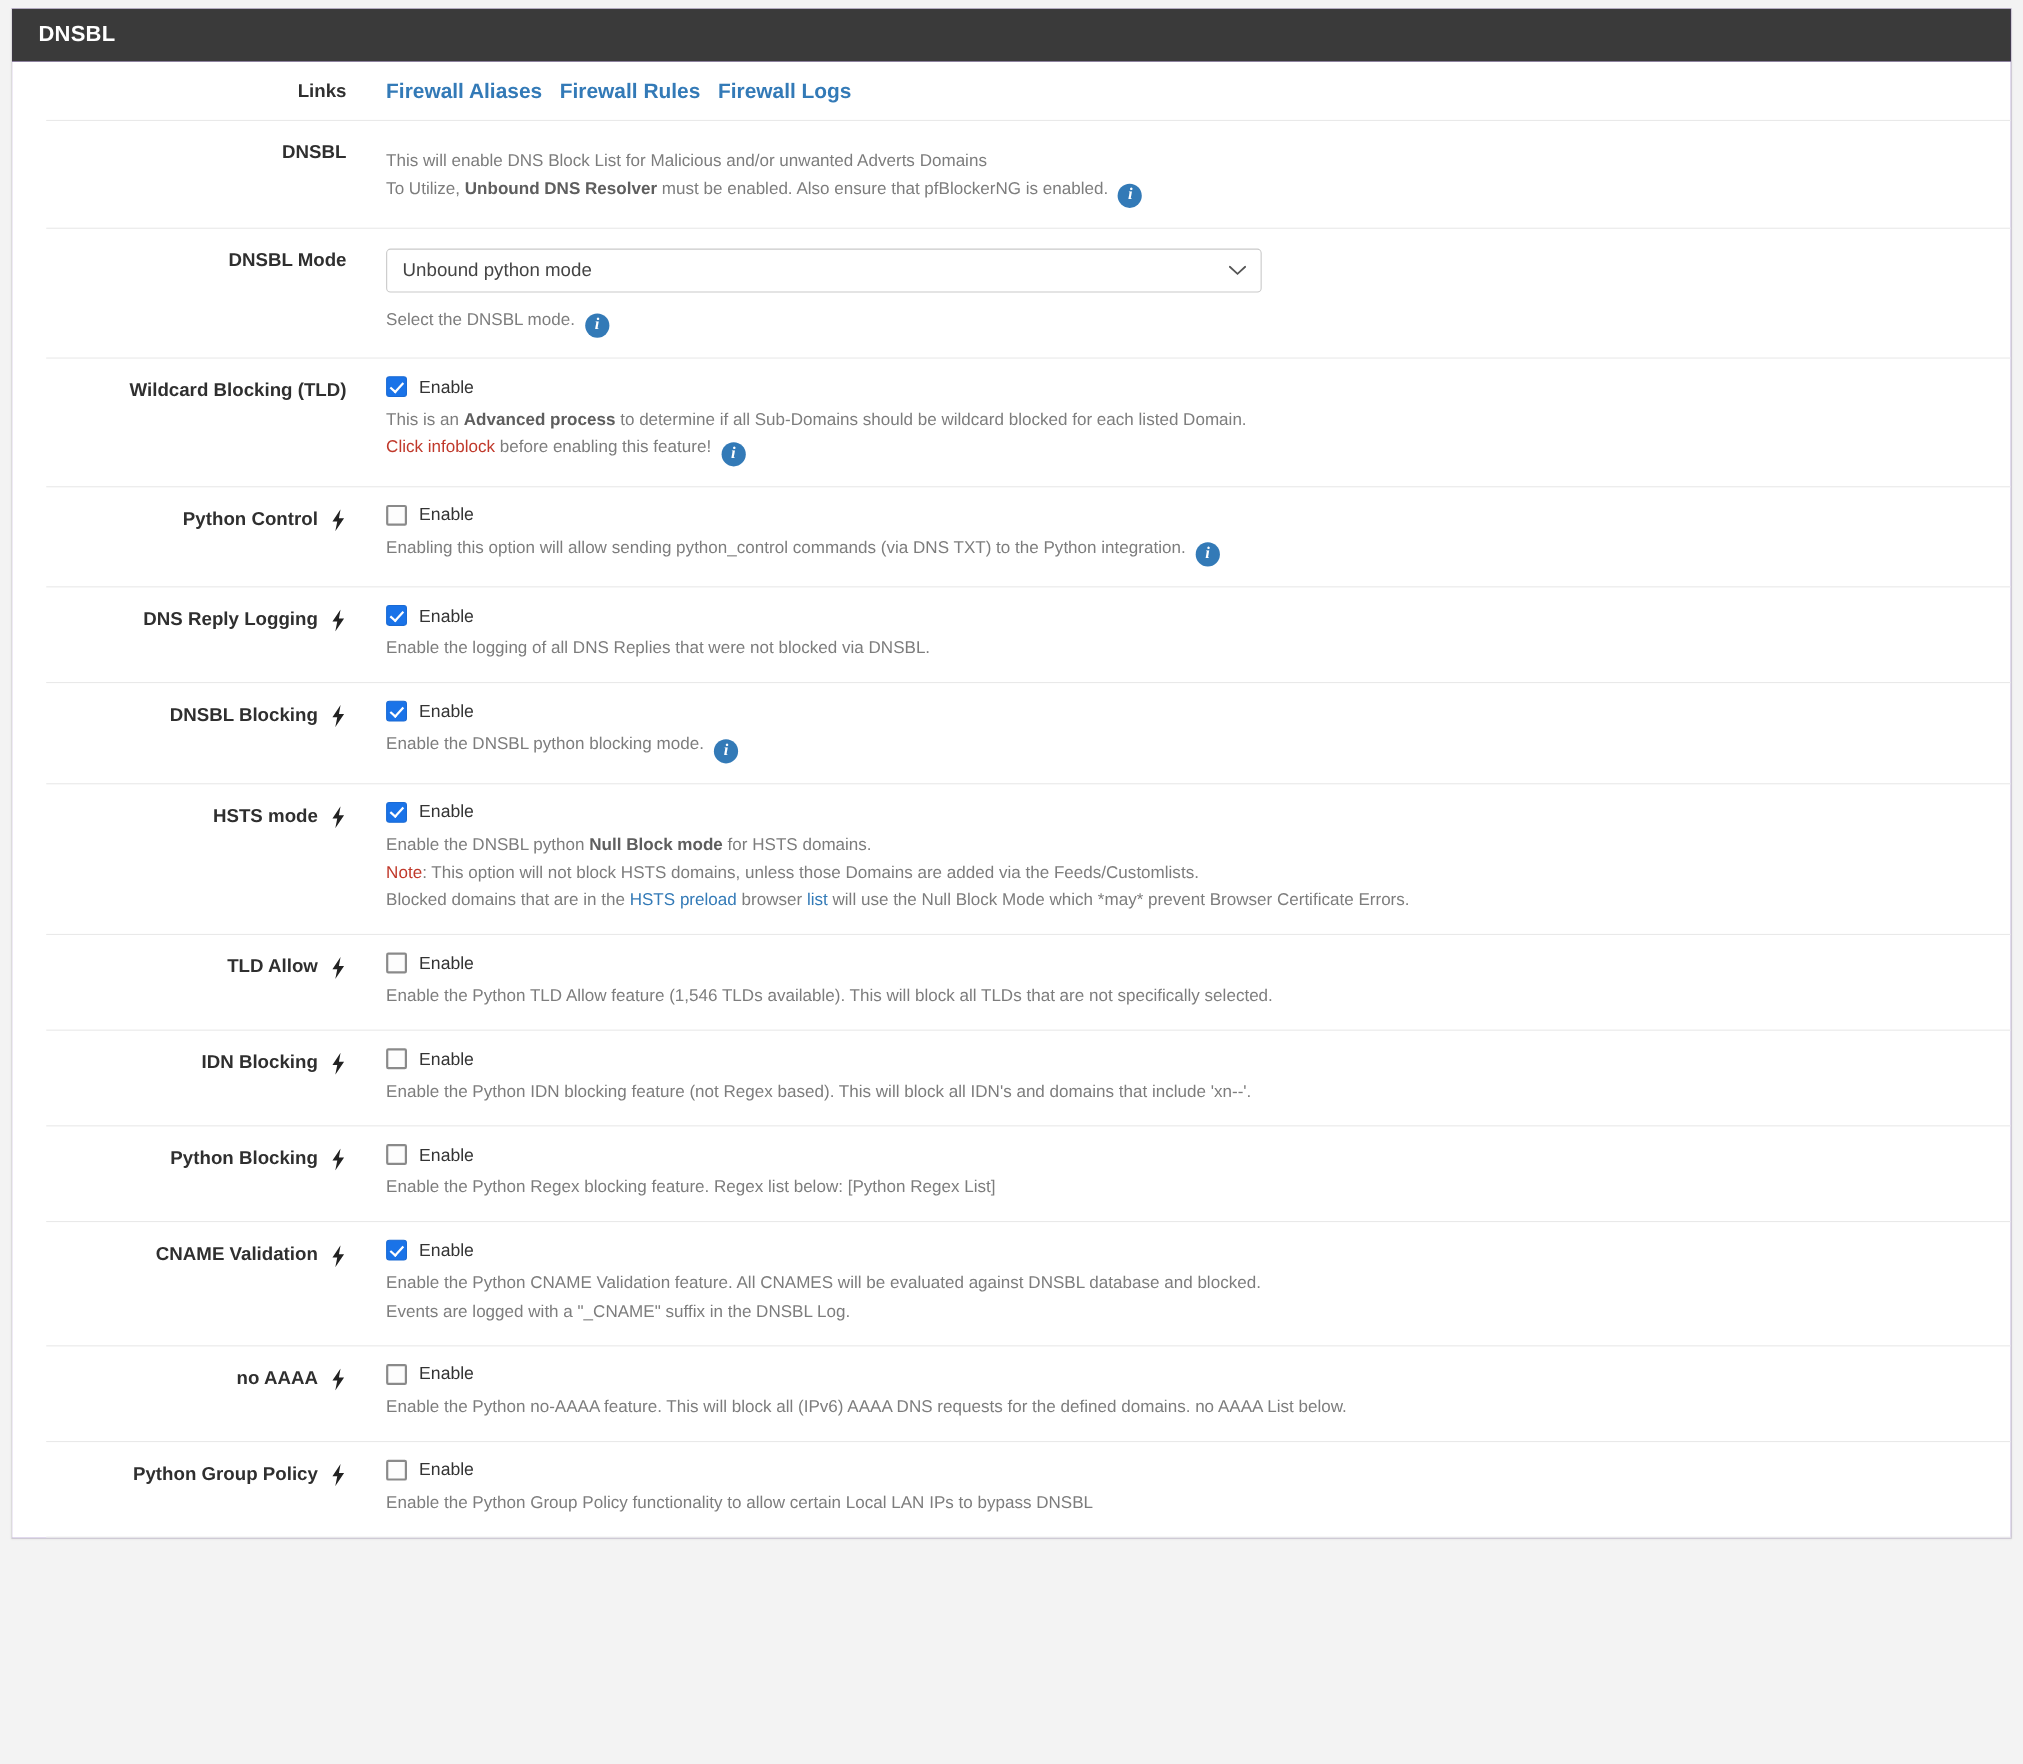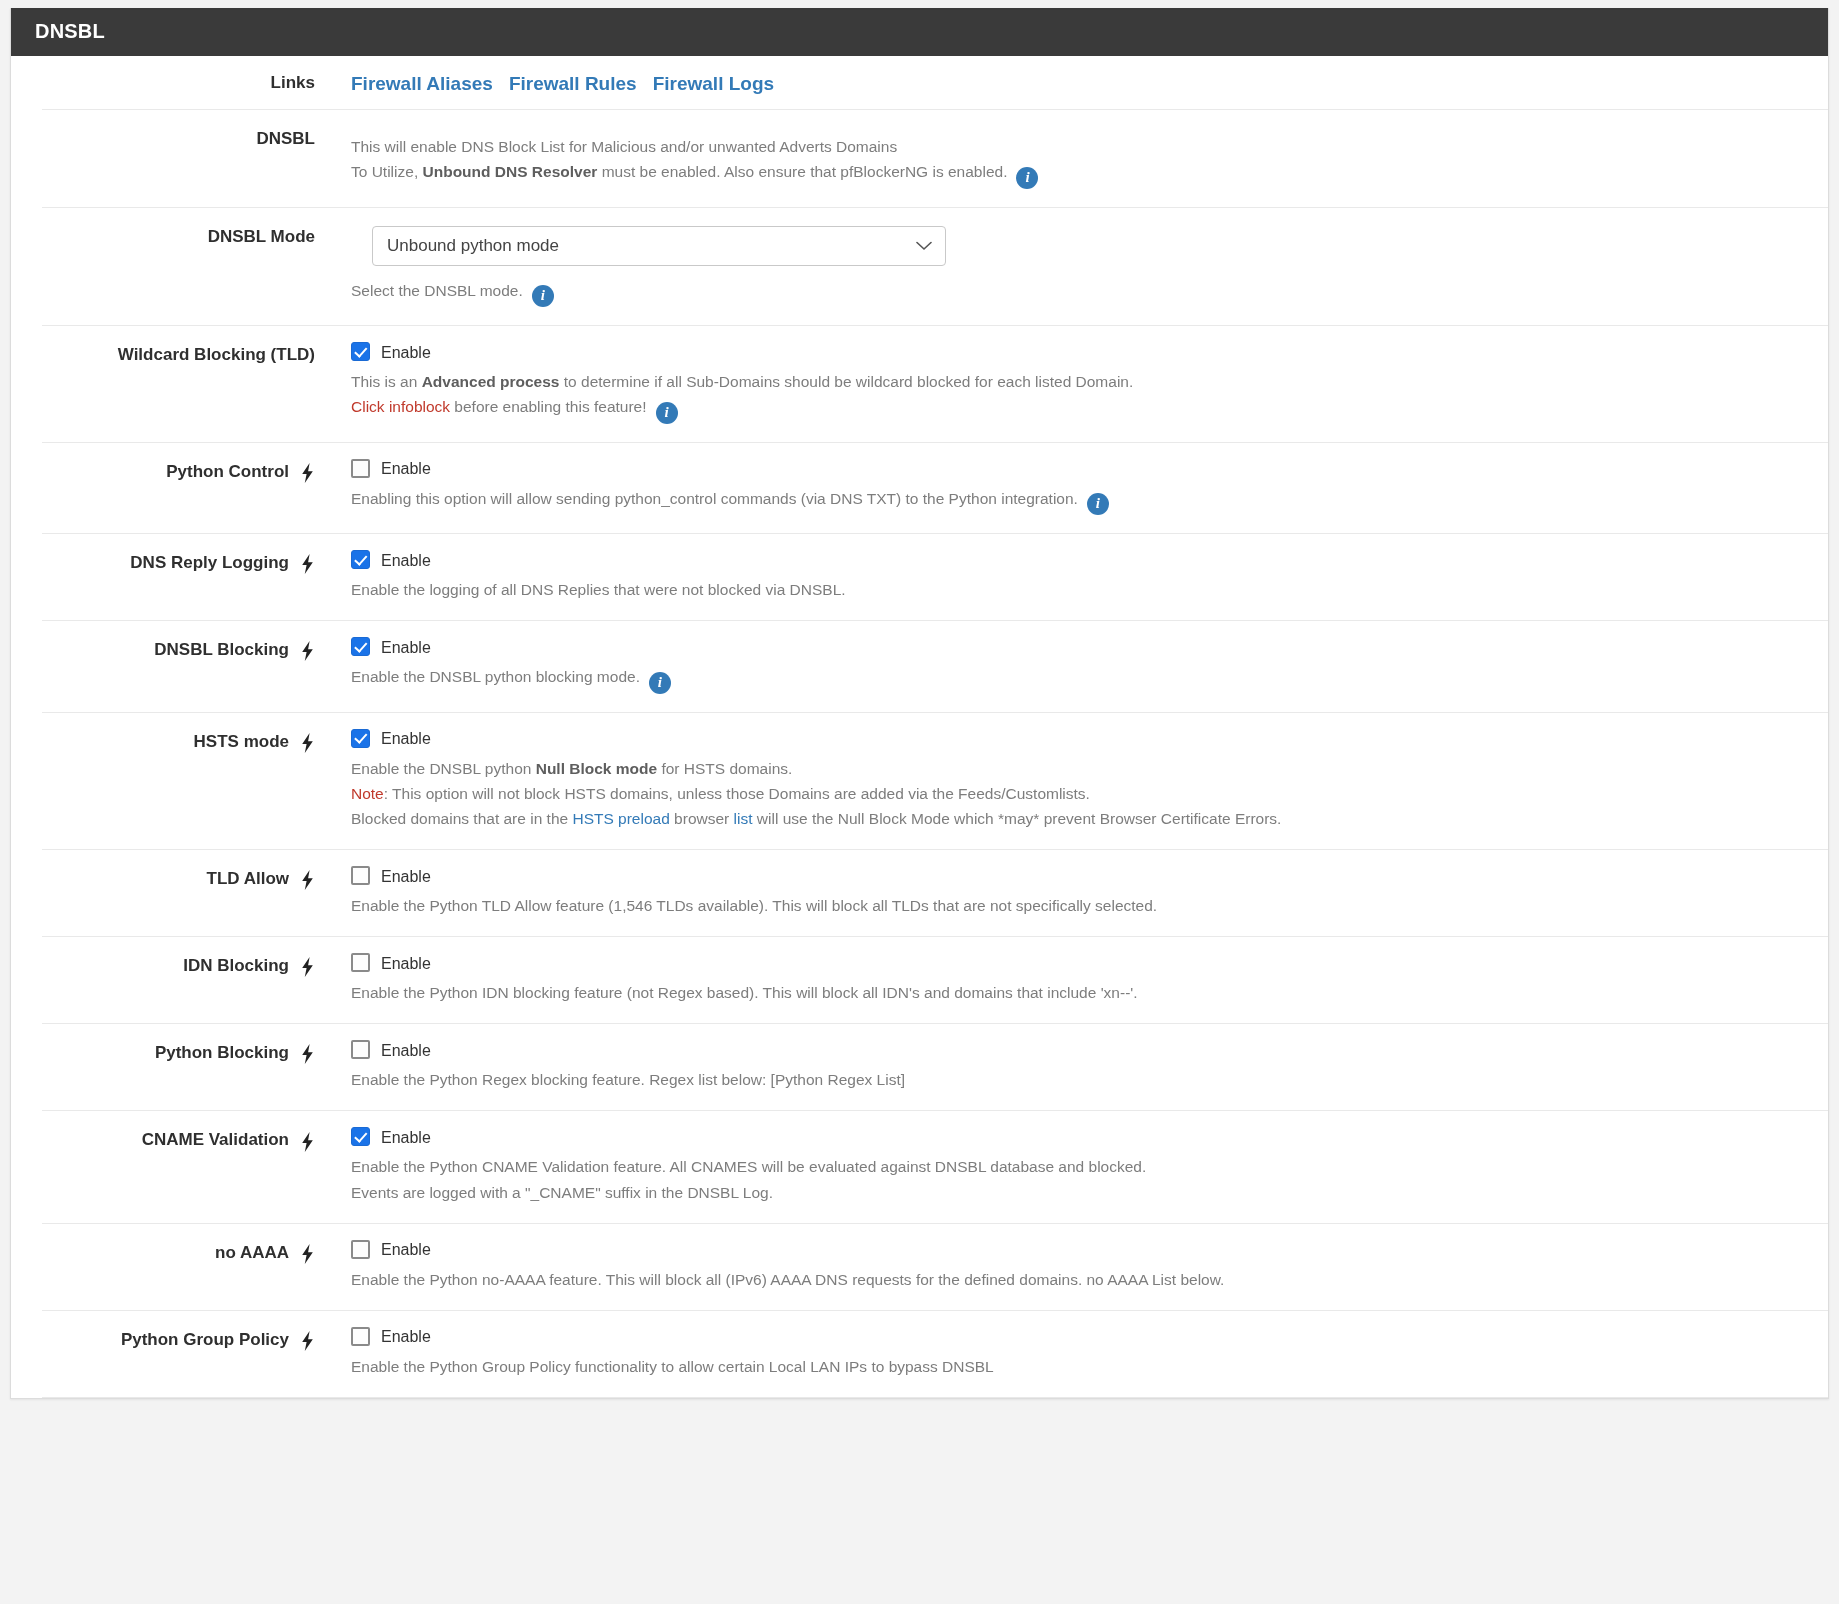--- a/index.html
+++ b/index.html
@@ -146,24 +146,23 @@
     vertical-align: -5px;
     margin-left: 9px;
     cursor: pointer;
     font-style: italic;
     line-height: 1;
   }
   .infoicon span { position: relative; top: -0.5px; }
 
   .selectwrap {
     position: relative;
-    width: 574px;
+    width: 796px;
     max-width: 100%;
     margin-top: 2px;
-    margin-left: 21px;
   }
   select.fselect {
     -webkit-appearance: none;
     appearance: none;
     width: 100%;
     height: 40px;
     padding: 6px 40px 7px 14px;
     font-size: 17px;
     color: #444;
     background: #fff;

